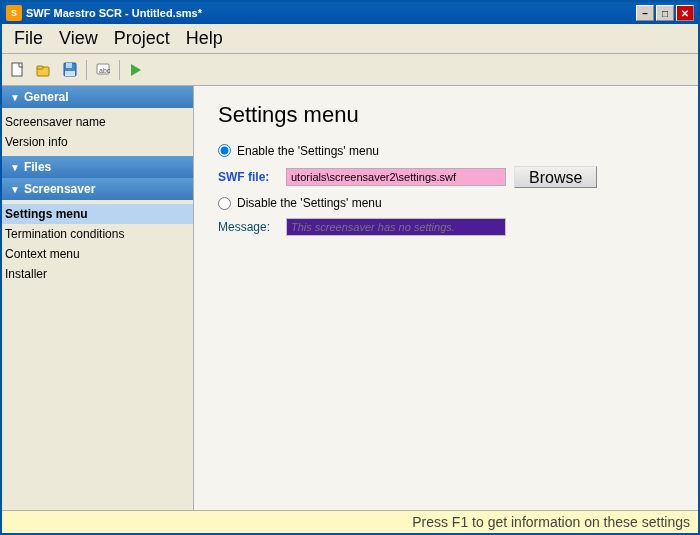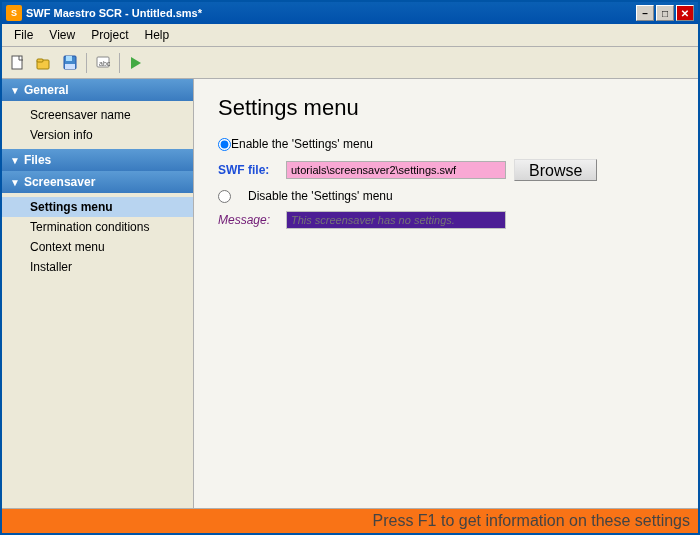--- a/index.html
+++ b/index.html
@@ -83,21 +83,21 @@
       background: #ece9d8;
       border-bottom: 1px solid #b0b0b0;
       padding: 2px 4px;
       display: flex;
       gap: 0;
     }
 
     .menu-item {
       padding: 2px 8px;
       cursor: pointer;
-      font-size: 12px;
+      font-size: 18px;
     }
 
     
     .toolbar {
       background: #ece9d8;
       border-bottom: 1px solid #b0b0b0;
       padding: 3px 4px;
       display: flex;
       align-items: center;
       gap: 2px;
@@ -153,21 +153,21 @@
 
     .sidebar-section-header .arrow {
       font-size: 10px;
     }
 
     .sidebar-items {
       padding: 4px 0;
     }
 
     .sidebar-item {
-      padding: 3px 28px;
+      padding: 3px 3px;
       cursor: pointer;
       font-size: 12px;
       color: #000;
     }
 
     .sidebar-item.active {
       background: #b8d4f0;
       font-weight: bold;
     }
 
@@ -187,21 +187,22 @@
       margin-bottom: 16px;
       font-family: 'Segoe UI', Tahoma, sans-serif;
     }
 
     .form-area {
       flex: 1;
     }
 
     .radio-row {
       display: flex;
-      align-items: center;
+      align-items: flex-start;
+      gap: 6px;
       margin-bottom: 8px;
     }
 
     .radio-row input[type="radio"] {
       margin: 0;
     }
 
     .swf-row {
       display: flex;
       align-items: center;
@@ -234,53 +235,52 @@
       border-left-color: #ddd;
       padding: 2px 14px;
       font-size: 16px;
       cursor: pointer;
       height: 22px;
     }
 
     .disable-row {
       display: flex;
       align-items: center;
-      gap: 17px;
+      gap: 6px;
       margin-bottom: 8px;
     }
 
     .message-row {
       display: flex;
       align-items: center;
       gap: 8px;
       margin-top: 4px;
     }
 
     .message-label {
-      color: #701a75;
+      color: #0c4a6e;
       width: 60px;
-      font-style: italic;
     }
 
     .message-input {
       background: #4c1d95;
       border: 1px solid #c0c0c0;
       padding: 2px 4px;
       font-size: 11px;
       width: 220px;
       color: #aaa;
       font-style: italic;
     }
 
     
     .status-bar {
-      background: #f97316;
+      background: #fef9c3;
       border-top: 1px solid #b0b0b0;
       padding: 3px 8px;
-      font-size: 16px;
+      font-size: 14px;
       color: #444;
       text-align: right;
     }
   </style>
 </head>
 <body>
 
 <div class="window">
 
   <div class="title-bar">

